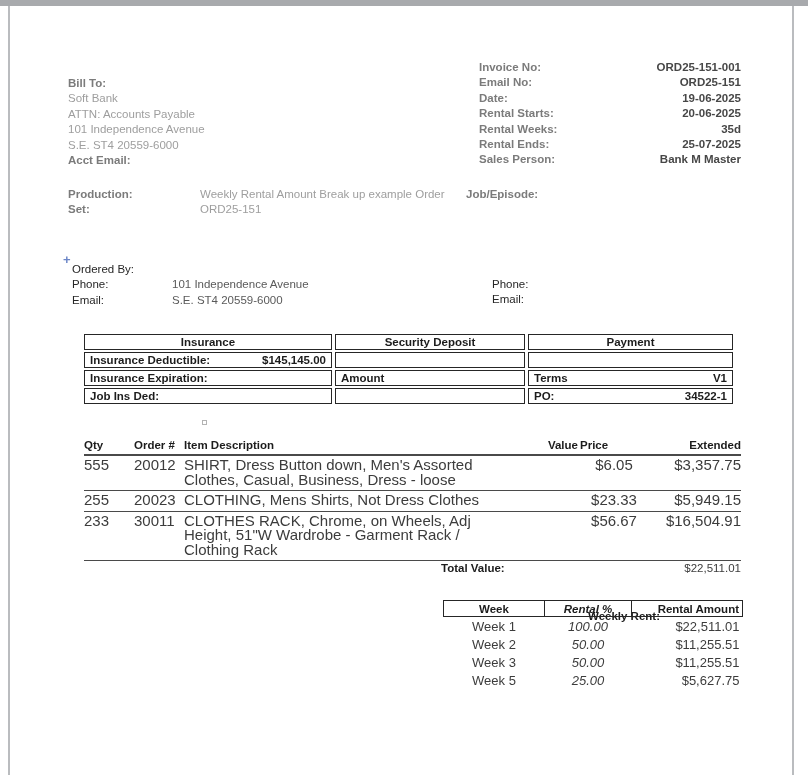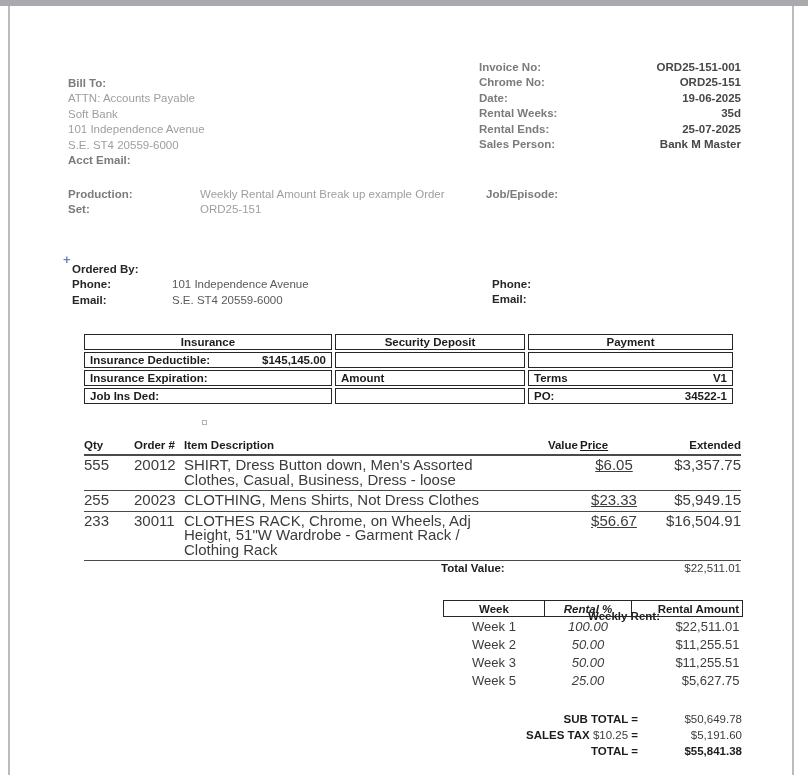--- a/index.html
+++ b/index.html
@@ -11,38 +11,38 @@
   .edge-left { position:absolute; left:8px; top:6px; width:2px; height:769px; background:#babcbf; }
   .edge-right{ position:absolute; left:792px; top:6px; width:2px; height:769px; background:#babcbf; }
 
   .abs { position:absolute; }
   .fs { font-size:11.5px; line-height:15.4px; }
 
   
   .lbl-gray   { color:#7b7b7b; font-weight:bold; }
   .val-lgray  { color:#9e9e9e; }
   .val-dark   { color:#474747; font-weight:bold; }
-  .lbl-black  { color:#272727; font-weight:bold; }
+  .lbl-black  { color:#272727; font-weight:normal; }
   .val-mid    { color:#5a5a5a; }
   .tbl-black  { color:#1c1c1c; font-weight:bold; }
   .cell-mid   { color:#3c3c3c; }
 
   
   .bill-to { left:68px; top:76px; width:300px; }
 
   
   .invoice-meta { left:479px; top:60px; width:262px; }
   .meta-row { display:flex; justify-content:space-between;align-items:center; }
 
   
   .production { left:68px; top:187px; width:400px; }
   .prod-row { display:flex; }
   .prod-label { width:132px; flex:none; }
   .prod-value { width:312px; }
-  .job-episode { left:486px; top:187px; }
+  .job-episode { left:466px; top:187px; }
 
   
   .plus-handle { left:63px; top:253px; color:#6b85c7; font-size:13px; font-weight:bold; line-height:13px; }
   .ordered-by { left:72px; top:262px; width:400px; }
   .ob-row { display:flex; }
   .ob-label { width:100px; flex:none; }
   .ob-right { left:492px; top:277px; }
 
   
   .insurance-table { left:84px; top:332px; }
@@ -56,21 +56,21 @@
   .anchor-square { left:202px; top:420px; width:5px; height:5px; border:1px solid #b3b3b3; background:#fff; }
 
   
   .items-table { left:84px; top:438px; width:657px; }
   .items-table table { border-collapse:collapse; width:657px; table-layout:fixed; }
   .items-table th { font-size:11.5px; text-align:left; padding:1px 0 3px 0; border-bottom:2px solid #4a4a4a; }
   .items-table td { font-size:15px; padding:2px 0 3px 0; border-bottom:1.5px solid #4a4a4a; vertical-align:top; line-height:14.5px; }
   .col-qty { width:44px; } .col-item { width:50px; padding-left:6px !important; }
   .col-desc { width:316px; padding-left:6px !important; }
   .col-value { width:86px; text-align:right !important; padding-right:2px !important; }
-  .col-price { width:68px; text-align:center;text-decoration:underline; }
+  .col-price { width:68px; text-align:center; }
   .col-ext { width:93px; text-align:right !important; }
 
   
   .total-value-label { left:441px; top:561px; }
   .weekly-rent-label { left:588px; top:561px;margin-top:48px; }
   .weekly-rent-value { left:650px; top:561px; width:91px; text-align:right; }
 
   
   .week-table { left:443px; top:600px; width:299px; }
   .week-table table { border-collapse:collapse; width:299px; table-layout:fixed; }
@@ -91,39 +91,43 @@
 </head>
 <body>
 
 <div class="page">
   <div class="top-bar"></div>
   <div class="edge-left"></div>
   <div class="edge-right"></div>
 
   <div class="abs fs bill-to">
     <div class="lbl-gray">Bill To:</div>
+    <div class="val-lgray">Soft Bank</div>
     <div class="val-lgray">ATTN: Accounts Payable</div>
-    <div class="val-lgray">Soft Bank</div>
     <div class="val-lgray">101 Independence Avenue</div>
     <div class="val-lgray">S.E. ST4 20559-6000</div>
     <div class="lbl-gray">Acct Email:</div>
   </div>
 
   <div class="abs fs invoice-meta">
     <div class="meta-row">
       <span class="lbl-gray">Invoice No:</span>
       <span class="val-dark">ORD25-151-001</span>
     </div>
     <div class="meta-row">
-      <span class="lbl-gray">Chrome No:</span>
+      <span class="lbl-gray">Email No:</span>
       <span class="val-dark">ORD25-151</span>
     </div>
     <div class="meta-row">
       <span class="lbl-gray">Date:</span>
       <span class="val-dark">19-06-2025</span>
+    </div>
+    <div class="meta-row">
+      <span class="lbl-gray">Rental Starts:</span>
+      <span class="val-dark">20-06-2025</span>
     </div>
     <div class="meta-row">
       <span class="lbl-gray">Rental Weeks:</span>
       <span class="val-dark">35d</span>
     </div>
     <div class="meta-row">
       <span class="lbl-gray">Rental Ends:</span>
       <span class="val-dark">25-07-2025</span>
     </div>
     <div class="meta-row">
@@ -279,27 +283,13 @@
         </tr>
         <tr>
           <td class="wk-c1 cell-mid">Week 5</td>
           <td class="wk-c2 cell-mid">25.00</td>
           <td class="wk-c3 cell-mid">$5,627.75</td>
         </tr>
       </tbody>
     </table>
   </div>
 
-  <div class="abs fs summary">
-    <div class="sum-row">
-      <span class="sum-label sum-bold">SUB TOTAL =</span>
-      <span class="sum-value cell-mid">$50,649.78</span>
-    </div>
-    <div class="sum-row">
-      <span class="sum-label"><span class="sum-bold">SALES TAX </span><span class="rate-regular">$10.25</span><span class="sum-bold"> =</span></span>
-      <span class="sum-value cell-mid">$5,191.60</span>
-    </div>
-    <div class="sum-row">
-      <span class="sum-label sum-bold">TOTAL =</span>
-      <span class="sum-value sum-bold">$55,841.38</span>
-    </div>
-  </div>
 </div>
 
 </body></html>

